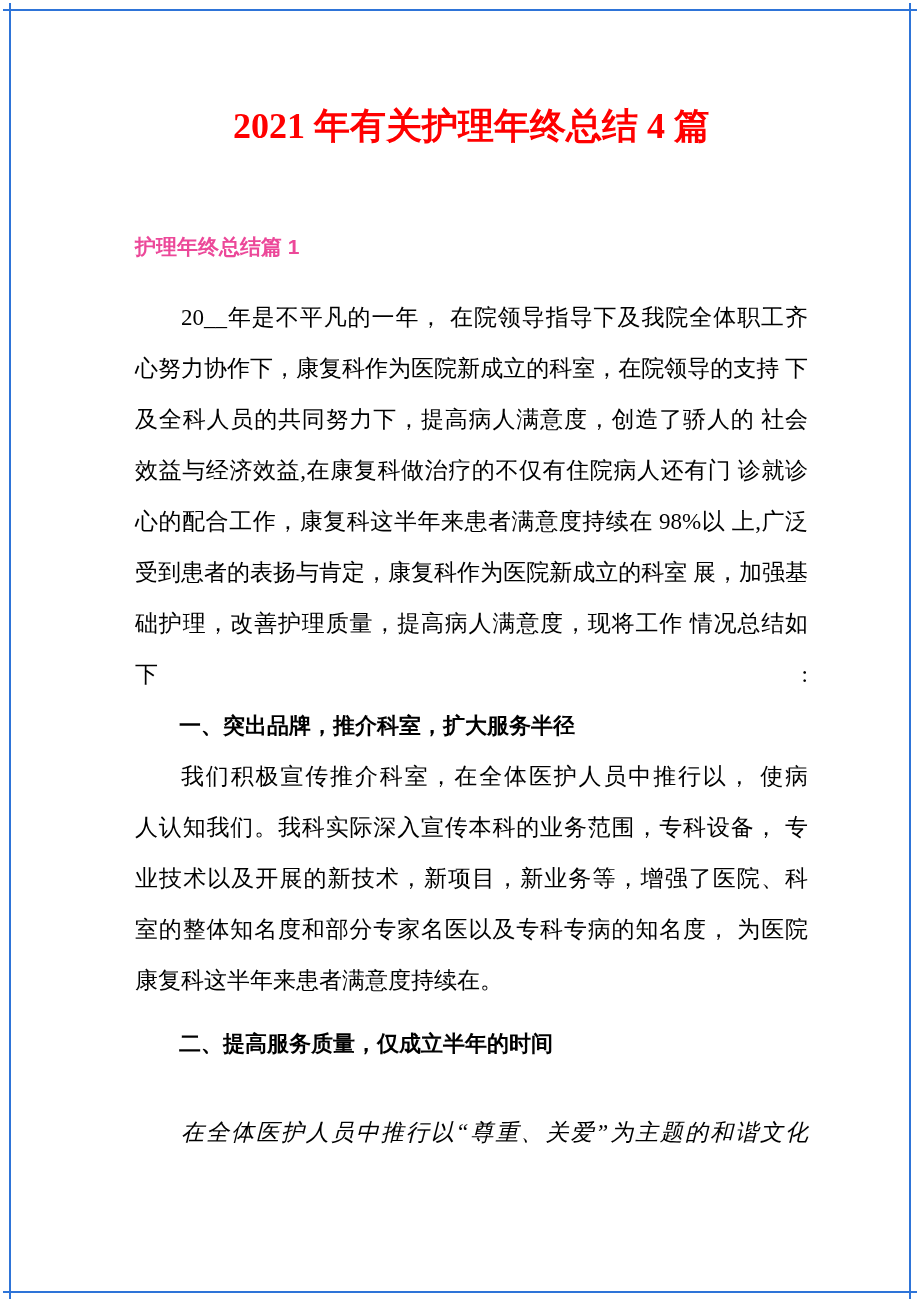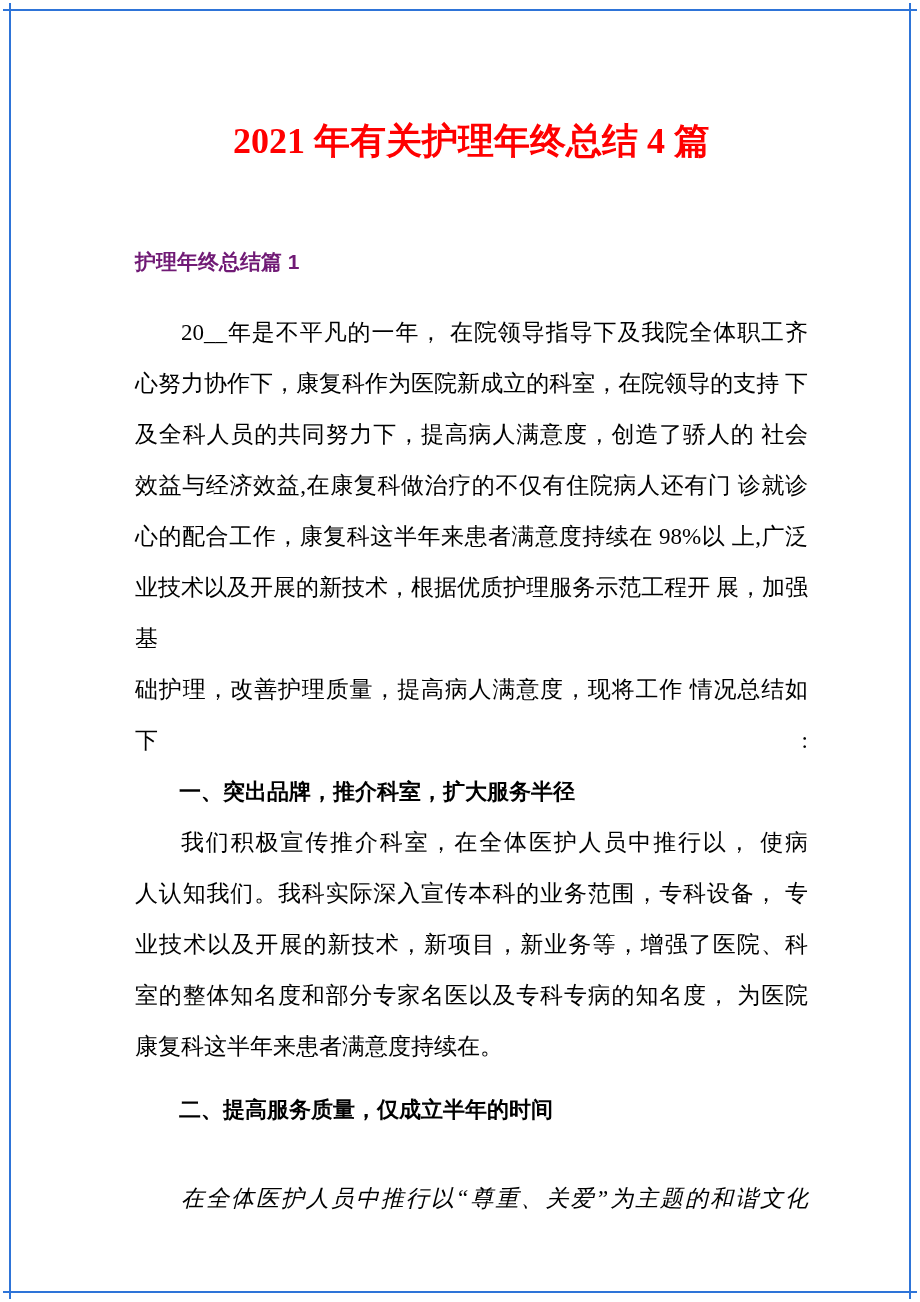--- a/index.html
+++ b/index.html
@@ -16,37 +16,37 @@
   .frame-h { position: absolute; left: 3px; right: 3px; height: 2px; background: #2e74d8; }
   .frame-v { position: absolute; top: 3px; bottom: 3px; width: 2px; background: #2e74d8; }
   .frame-top { top: 9px; }
   .frame-bottom { bottom: 9px; }
   .frame-left { left: 9px; }
   .frame-right { right: 9px; }
 
   .content {
     position: absolute;
     top: 0; left: 0; right: 0;
-    padding: 15px 112px 0 135px;
+    padding: 0 112px 0 135px;
   }
   .title {
     margin: 103px 0 0 0;
     text-align: center;
     font-size: 36px;
     font-weight: bold;
     line-height: 46px;
     color: #ff0000;
     font-family: "Liberation Serif", "DejaVu Serif", serif;
   }
   .subheading {
     margin: 84px 0 0 0;
     font-size: 21px;
     line-height: 28px;
     font-weight: bold;
-    color: #701a75;
+    color: #ec4899;
     font-family: "Liberation Sans", "DejaVu Sans", sans-serif;
   }
   .para { margin: 0; }
   .para-first { margin-top: 31px; }
   .line {
     font-size: 23px;
     line-height: 51px;
     text-align: justify;
     text-align-last: justify;
     white-space: normal;
@@ -78,21 +78,21 @@
     <div class="title">2021 年有关护理年终总结 4 篇</div>
 
     <div class="subheading">护理年终总结篇 1</div>
 
     <div class="para para-first">
       <div class="line first">20__年是不平凡的一年， 在院领导指导下及我院全体职工齐</div>
       <div class="line">心努力协作下，康复科作为医院新成立的科室，在院领导的支持 下</div>
       <div class="line">及全科人员的共同努力下，提高病人满意度，创造了骄人的 社会</div>
       <div class="line">效益与经济效益,在康复科做治疗的不仅有住院病人还有门 诊就诊</div>
       <div class="line">心的配合工作，康复科这半年来患者满意度持续在 98%以 上,广泛</div>
-      <div class="line">业技术以及开展的新技术，根据优质护理服务示范工程开 展，加强基</div>
+      <div class="line">受到患者的表扬与肯定，康复科作为医院新成立的科室 展，加强基</div>
       <div class="line">础护理，改善护理质量，提高病人满意度，现将工作 情况总结如下:</div>
     </div>
 
     <div class="h-bold">一、突出品牌，推介科室，扩大服务半径</div>
 
     <div class="para">
       <div class="line first">我们积极宣传推介科室，在全体医护人员中推行以， 使病</div>
       <div class="line">人认知我们。我科实际深入宣传本科的业务范围，专科设备， 专</div>
       <div class="line">业技术以及开展的新技术，新项目，新业务等，增强了医院、科</div>
       <div class="line">室的整体知名度和部分专家名医以及专科专病的知名度， 为医院</div>

